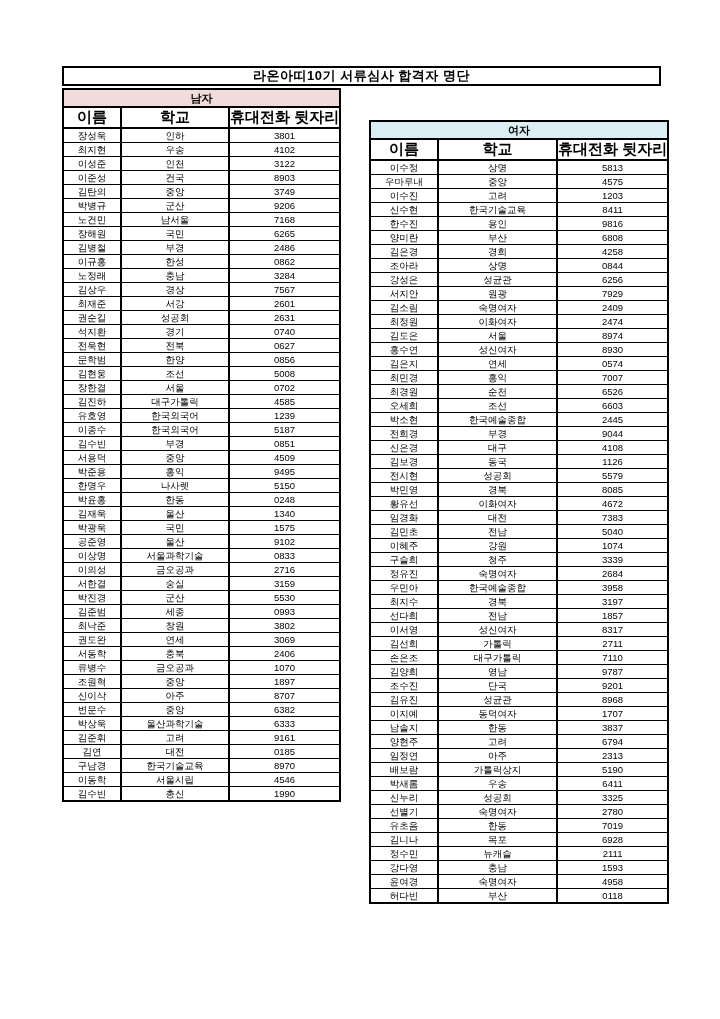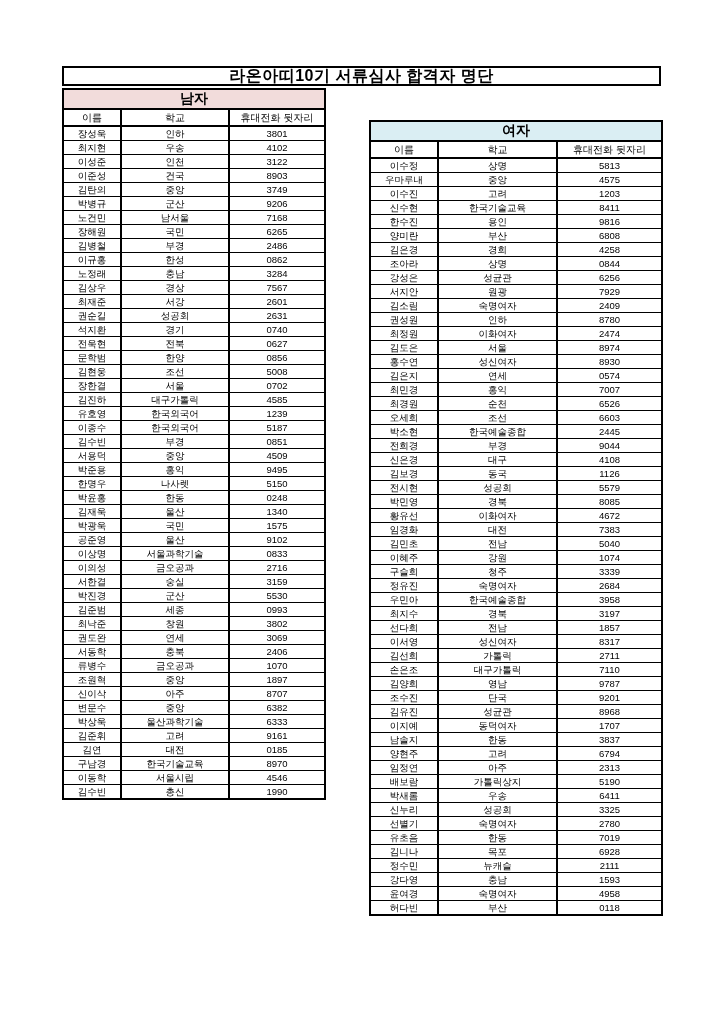--- a/index.html
+++ b/index.html
@@ -9,21 +9,21 @@
     background:#ffffff;
     font-family:"Liberation Sans", sans-serif;
     color:#000;
   }
   .title-box {
     position:absolute; left:62px; top:66px;
     width:599px; height:20px;
     border:2px solid #000;
     box-sizing:border-box;
     display:flex; align-items:center; justify-content:center;
-    font-size:16px; font-weight:bold;
+    font-size:13px; font-weight:bold;
     letter-spacing:0.5px;
   }
   .block { position:absolute; top:88px; }
   .block-left  { left:62px; }
   .block-right { left:369px;margin-top:32px; }
   table {
     border-collapse:collapse;
     table-layout:fixed;
     border:2px solid #000;
   }
@@ -31,26 +31,26 @@
     border:1px solid #000;
     padding:0;
     text-align:center;
     overflow:hidden;
     white-space:nowrap;
   }
   
   tr.cols th + th, tbody td + td { border-left-width:2px; }
   th.group {
     height:16px;
-    font-size:14px; font-weight:bold;
+    font-size:11px; font-weight:bold;
     border-bottom:2px solid #000;
   }
   tr.cols th {
     height:15px;
-    font-size:10px; font-weight:normal;
+    font-size:15px; font-weight:bold;
     border-bottom:2px solid #000;
     background:#fff;
   }
   tbody td {
     height:13px;
     font-size:9.5px;
     line-height:13px;
   }
 </style>
 </head>
@@ -391,25 +391,20 @@
           <td>서지안</td>
           <td>원광</td>
           <td>7929</td>
         </tr>
           <tr>
           <td>김소림</td>
           <td>숙명여자</td>
           <td>2409</td>
         </tr>
           <tr>
-          <td>권성원</td>
-          <td>인하</td>
-          <td>8780</td>
-        </tr>
-          <tr>
           <td>최정원</td>
           <td>이화여자</td>
           <td>2474</td>
         </tr>
           <tr>
           <td>김도은</td>
           <td>서울</td>
           <td>8974</td>
         </tr>
           <tr>

